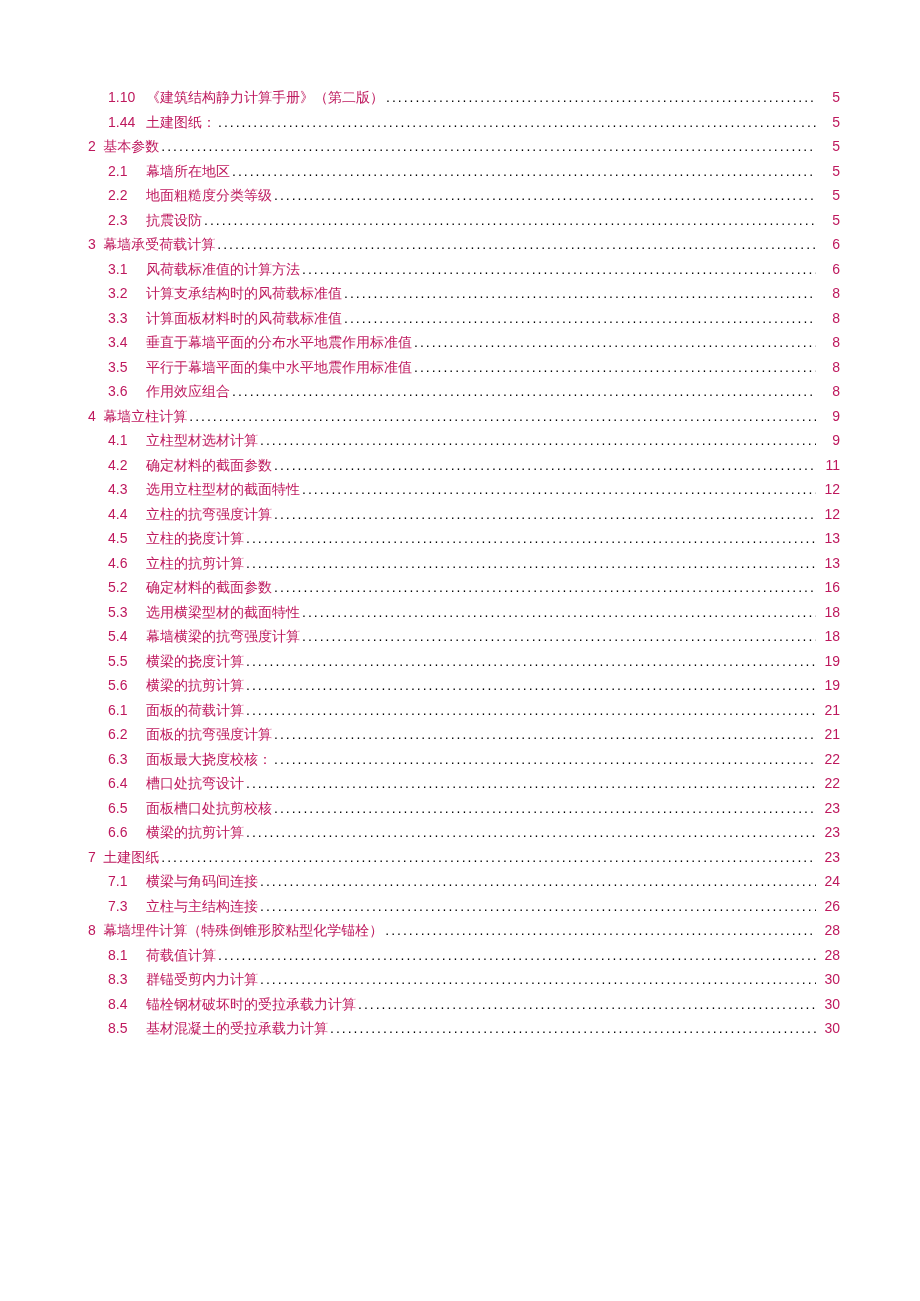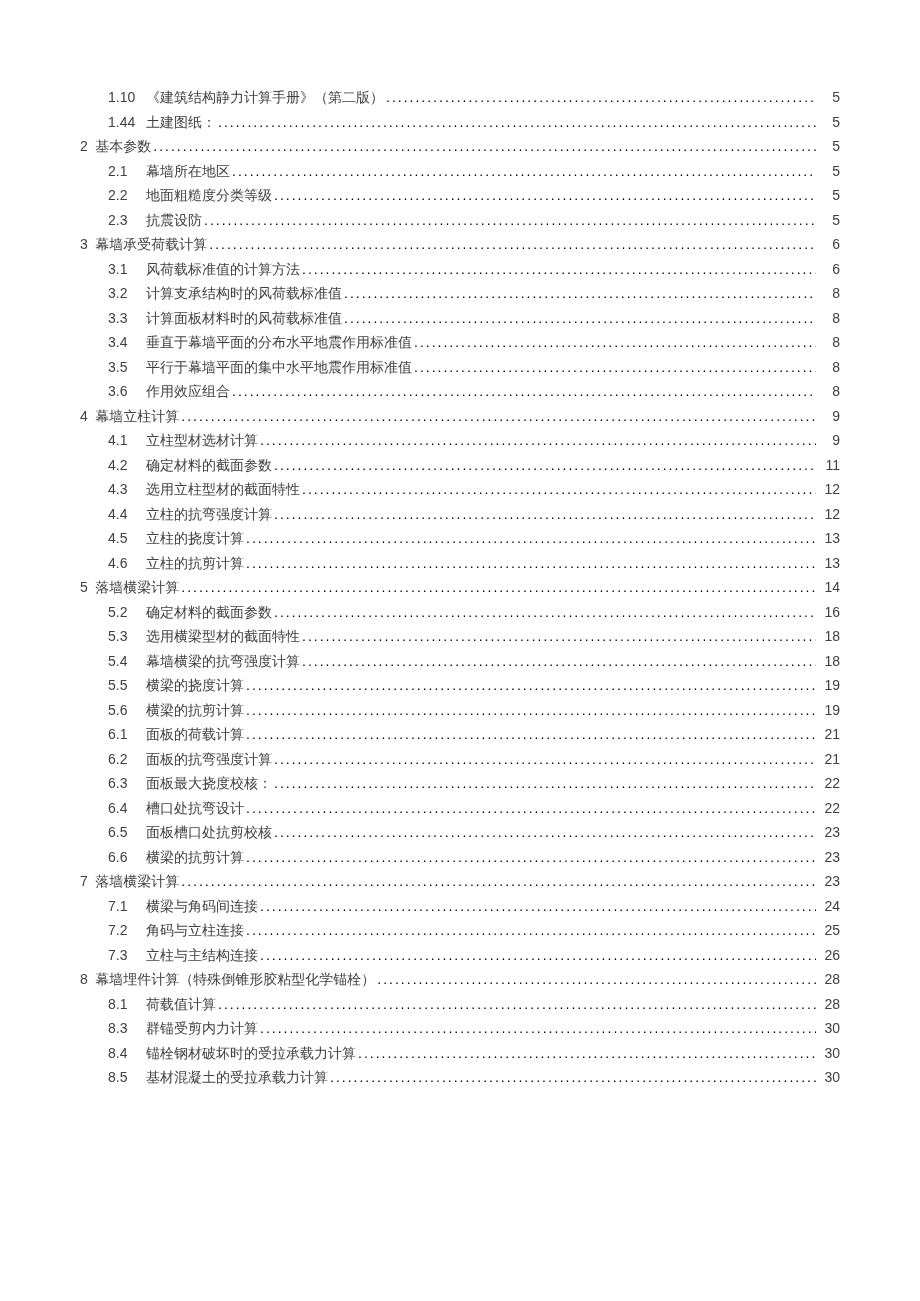--- a/index.html
+++ b/index.html
@@ -8,31 +8,31 @@
     background: #fff;
     font-family: "SimSun", "宋体", serif;
     width: 920px;
   }
   .page {
     width: 920px;
     height: 1301px;
     padding: 90px 80px 90px 80px;
     box-sizing: border-box;
     font-size: 14px;
-    color: #404040;
+    color: #be185d;
     line-height: 1.0;
   }
   .toc-entry {
     display: flex;
     align-items: baseline;
     margin-bottom: 9.5px;
     white-space: nowrap;
   }
   .toc-entry.level1 {
-    margin-left: 0;
+    margin-left: 8px;
   }
   .toc-entry.level2 {
     margin-left: 28px;
   }
   .toc-num {
     font-family: Arial, "Helvetica Neue", sans-serif;
     margin-right: 4px;
   }
   .toc-num.level2 {
     min-width: 34px;
@@ -171,25 +171,20 @@
       <span class="toc-title">立柱的挠度计算</span>
       <span class="toc-dots"></span>
       <span class="toc-page">13</span>
     </div>
     <div class="toc-entry level2">
       <span class="toc-num level2">4.6</span>
       <span class="toc-title">立柱的抗剪计算</span>
       <span class="toc-dots"></span>
       <span class="toc-page">13</span>
     </div>
-    <div class="toc-entry level1">
-      <span><span class="toc-num level1">5</span><span> </span><span class="toc-title">落墙横梁计算</span></span>
-      <span class="toc-dots"></span>
-      <span class="toc-page">14</span>
-    </div>
     <div class="toc-entry level2">
       <span class="toc-num level2">5.2</span>
       <span class="toc-title">确定材料的截面参数</span>
       <span class="toc-dots"></span>
       <span class="toc-page">16</span>
     </div>
     <div class="toc-entry level2">
       <span class="toc-num level2">5.3</span>
       <span class="toc-title">选用横梁型材的截面特性</span>
       <span class="toc-dots"></span>
@@ -243,35 +238,29 @@
       <span class="toc-dots"></span>
       <span class="toc-page">23</span>
     </div>
     <div class="toc-entry level2">
       <span class="toc-num level2">6.6</span>
       <span class="toc-title">横梁的抗剪计算</span>
       <span class="toc-dots"></span>
       <span class="toc-page">23</span>
     </div>
     <div class="toc-entry level1">
-      <span><span class="toc-num level1">7</span><span> </span><span class="toc-title">落墙横梁计算</span></span>
+      <span><span class="toc-num level1">7</span><span> </span><span class="toc-title">土建图纸</span></span>
       <span class="toc-dots"></span>
       <span class="toc-page">23</span>
     </div>
     <div class="toc-entry level2">
       <span class="toc-num level2">7.1</span>
       <span class="toc-title">横梁与角码间连接</span>
       <span class="toc-dots"></span>
       <span class="toc-page">24</span>
-    </div>
-    <div class="toc-entry level2">
-      <span class="toc-num level2">7.2</span>
-      <span class="toc-title">角码与立柱连接</span>
-      <span class="toc-dots"></span>
-      <span class="toc-page">25</span>
     </div>
     <div class="toc-entry level2">
       <span class="toc-num level2">7.3</span>
       <span class="toc-title">立柱与主结构连接</span>
       <span class="toc-dots"></span>
       <span class="toc-page">26</span>
     </div>
     <div class="toc-entry level1">
       <span><span class="toc-num level1">8</span><span> </span><span class="toc-title">幕墙埋件计算（特殊倒锥形胶粘型化学锚栓）</span></span>
       <span class="toc-dots"></span>

